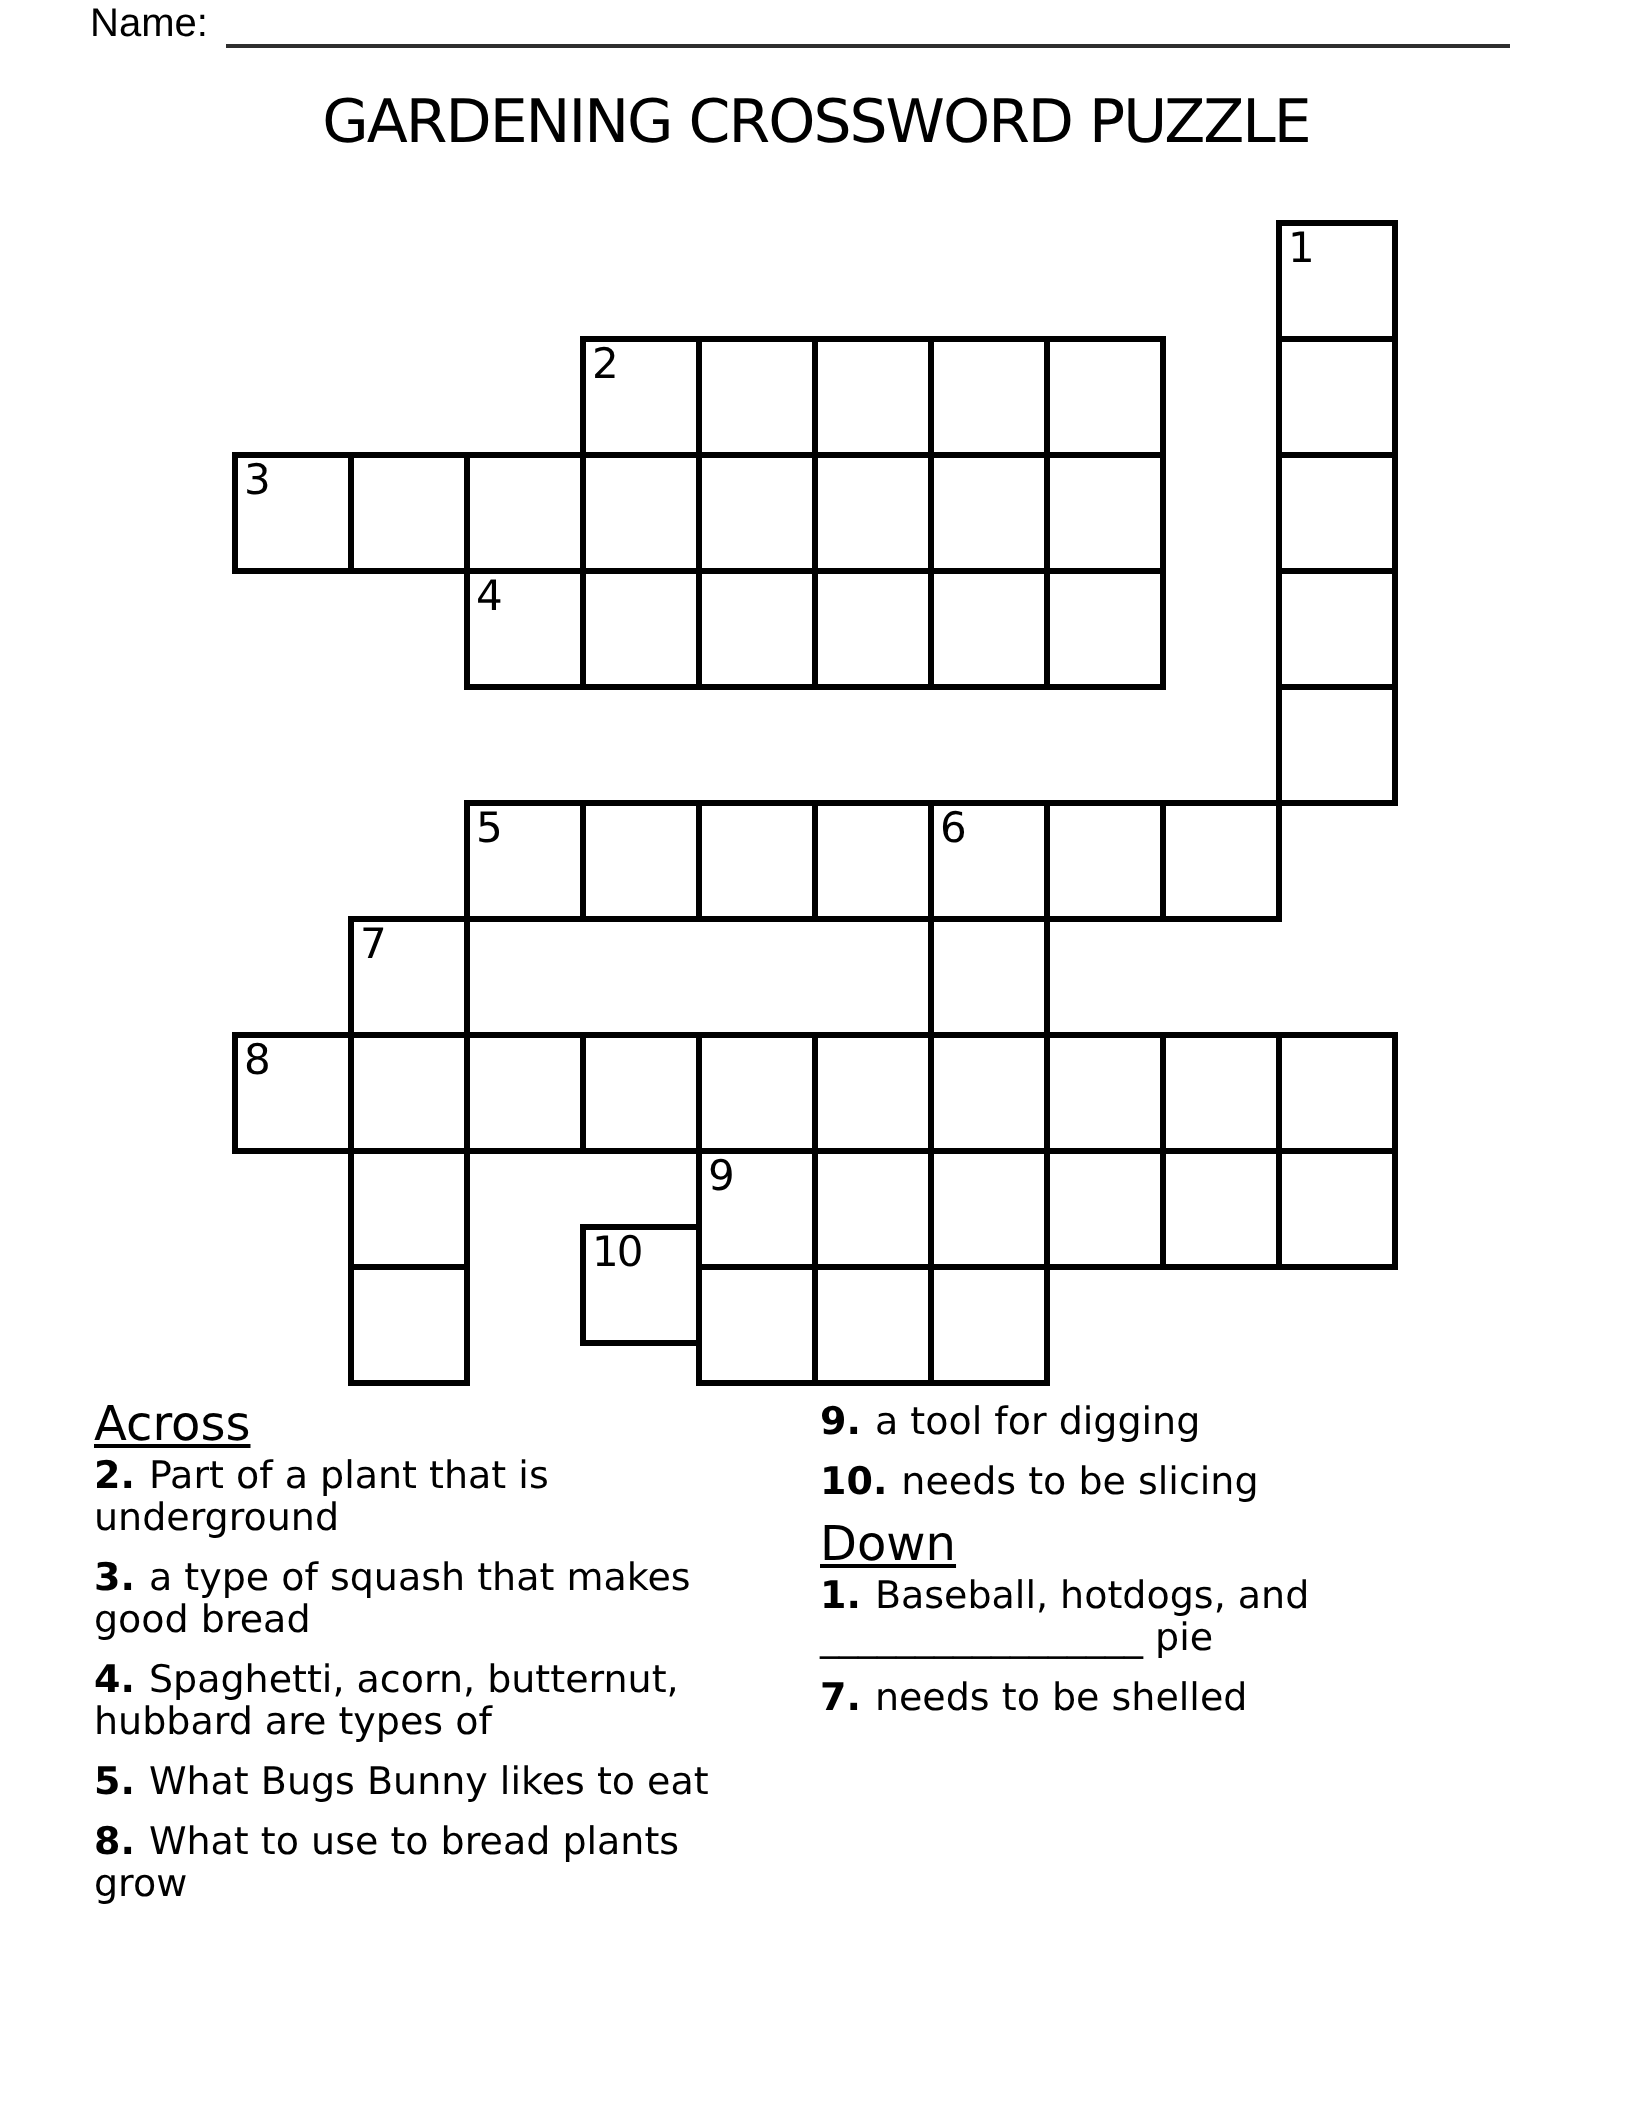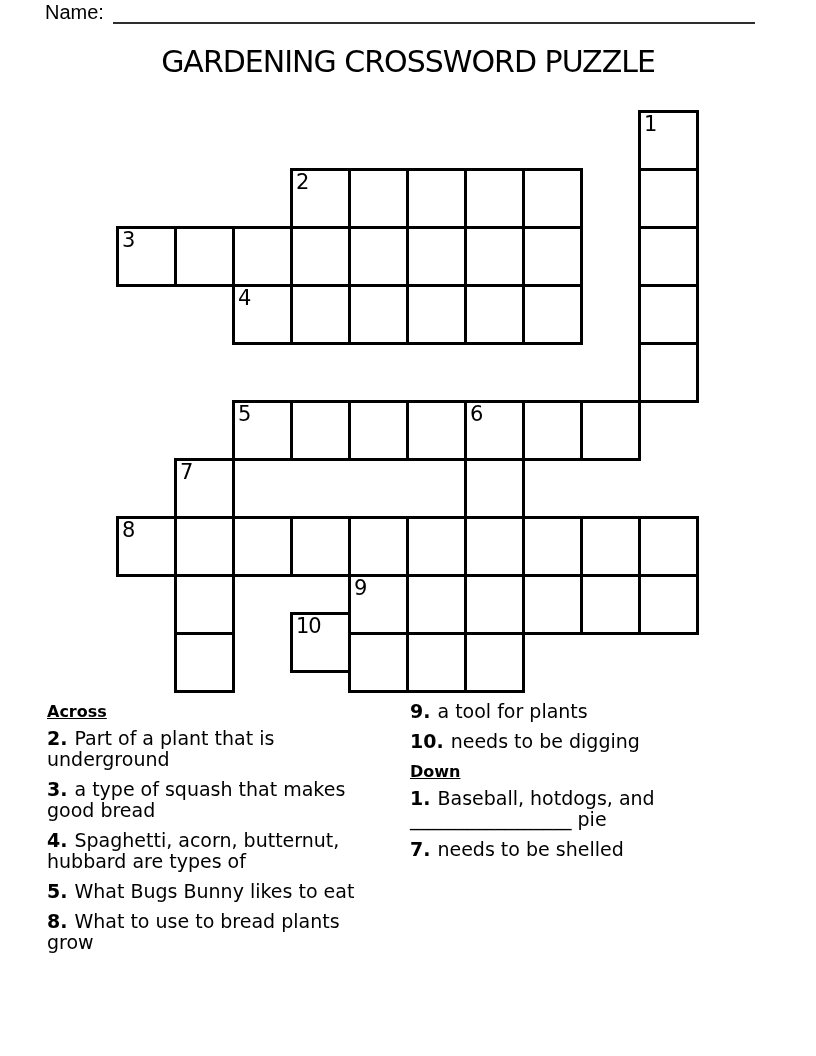--- a/index.html
+++ b/index.html
@@ -52,23 +52,23 @@
     top: 0px; left: 3px;
     font-size: 21px;
     line-height: 22px;
     letter-spacing: -1px;
   }
   .clues-col { position: absolute; top: 701px; }
   #col-left  { left: 47px;  width: 358px; }
   #col-right { left: 410px; width: 402px; }
   .clues-col h2 {
     margin: 0 0 5px 0;
-    font-size: 16px;
+    font-size: 24px;
     line-height: 22px;
-    font-weight: bold;
+    font-weight: normal;
     text-decoration: underline;
   }
   .clue {
     margin: 0 0 9px 0;
     font-size: 19px;
     line-height: 21px;
   }
   .clue-num { font-weight: bold; margin-right: 7px; }
   .clue-text { white-space: pre-line; }
 </style>
@@ -166,19 +166,19 @@
 underground</span></p>
     <p class="clue"><b class="clue-num">3.</b><span class="clue-text">a type of squash that makes
 good bread</span></p>
     <p class="clue"><b class="clue-num">4.</b><span class="clue-text">Spaghetti, acorn, butternut,
 hubbard are types of</span></p>
     <p class="clue"><b class="clue-num">5.</b><span class="clue-text">What Bugs Bunny likes to eat</span></p>
     <p class="clue"><b class="clue-num">8.</b><span class="clue-text">What to use to bread plants
 grow</span></p>
   </div>
 <div class="clues-col" id="col-right">
-    <p class="clue"><b class="clue-num">9.</b><span class="clue-text">a tool for plants</span></p>
-    <p class="clue"><b class="clue-num">10.</b><span class="clue-text">needs to be digging</span></p>
+    <p class="clue"><b class="clue-num">9.</b><span class="clue-text">a tool for digging</span></p>
+    <p class="clue"><b class="clue-num">10.</b><span class="clue-text">needs to be slicing</span></p>
     <h2>Down</h2>
     <p class="clue"><b class="clue-num">1.</b><span class="clue-text">Baseball, hotdogs, and
 _________________ pie</span></p>
     <p class="clue"><b class="clue-num">7.</b><span class="clue-text">needs to be shelled</span></p>
   </div>
 
 </body></html>

